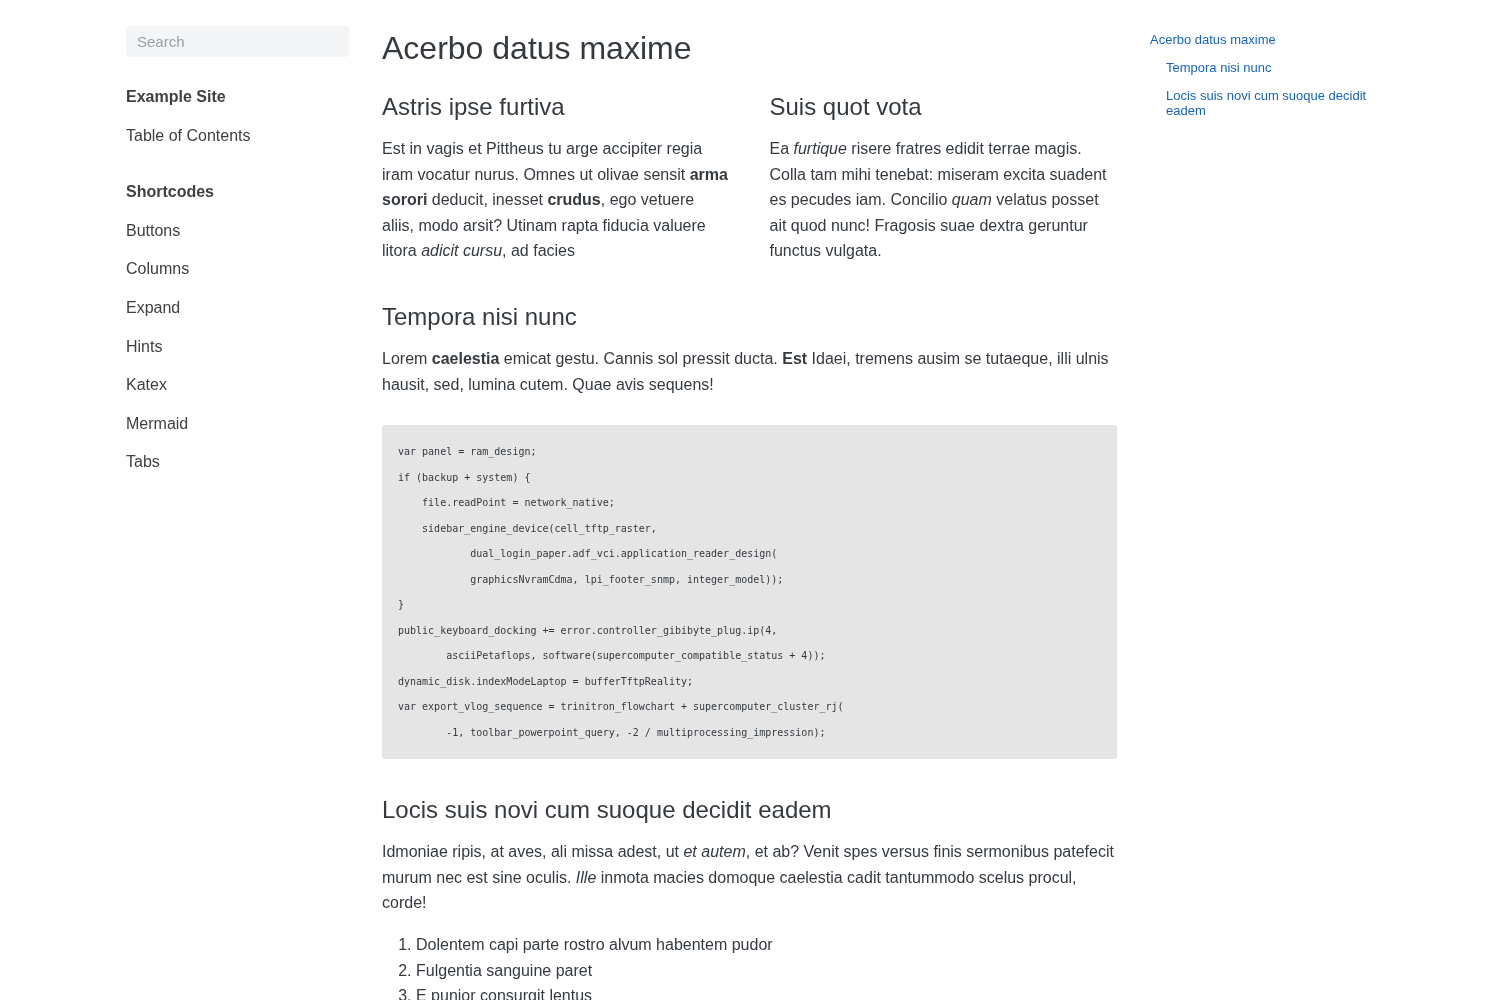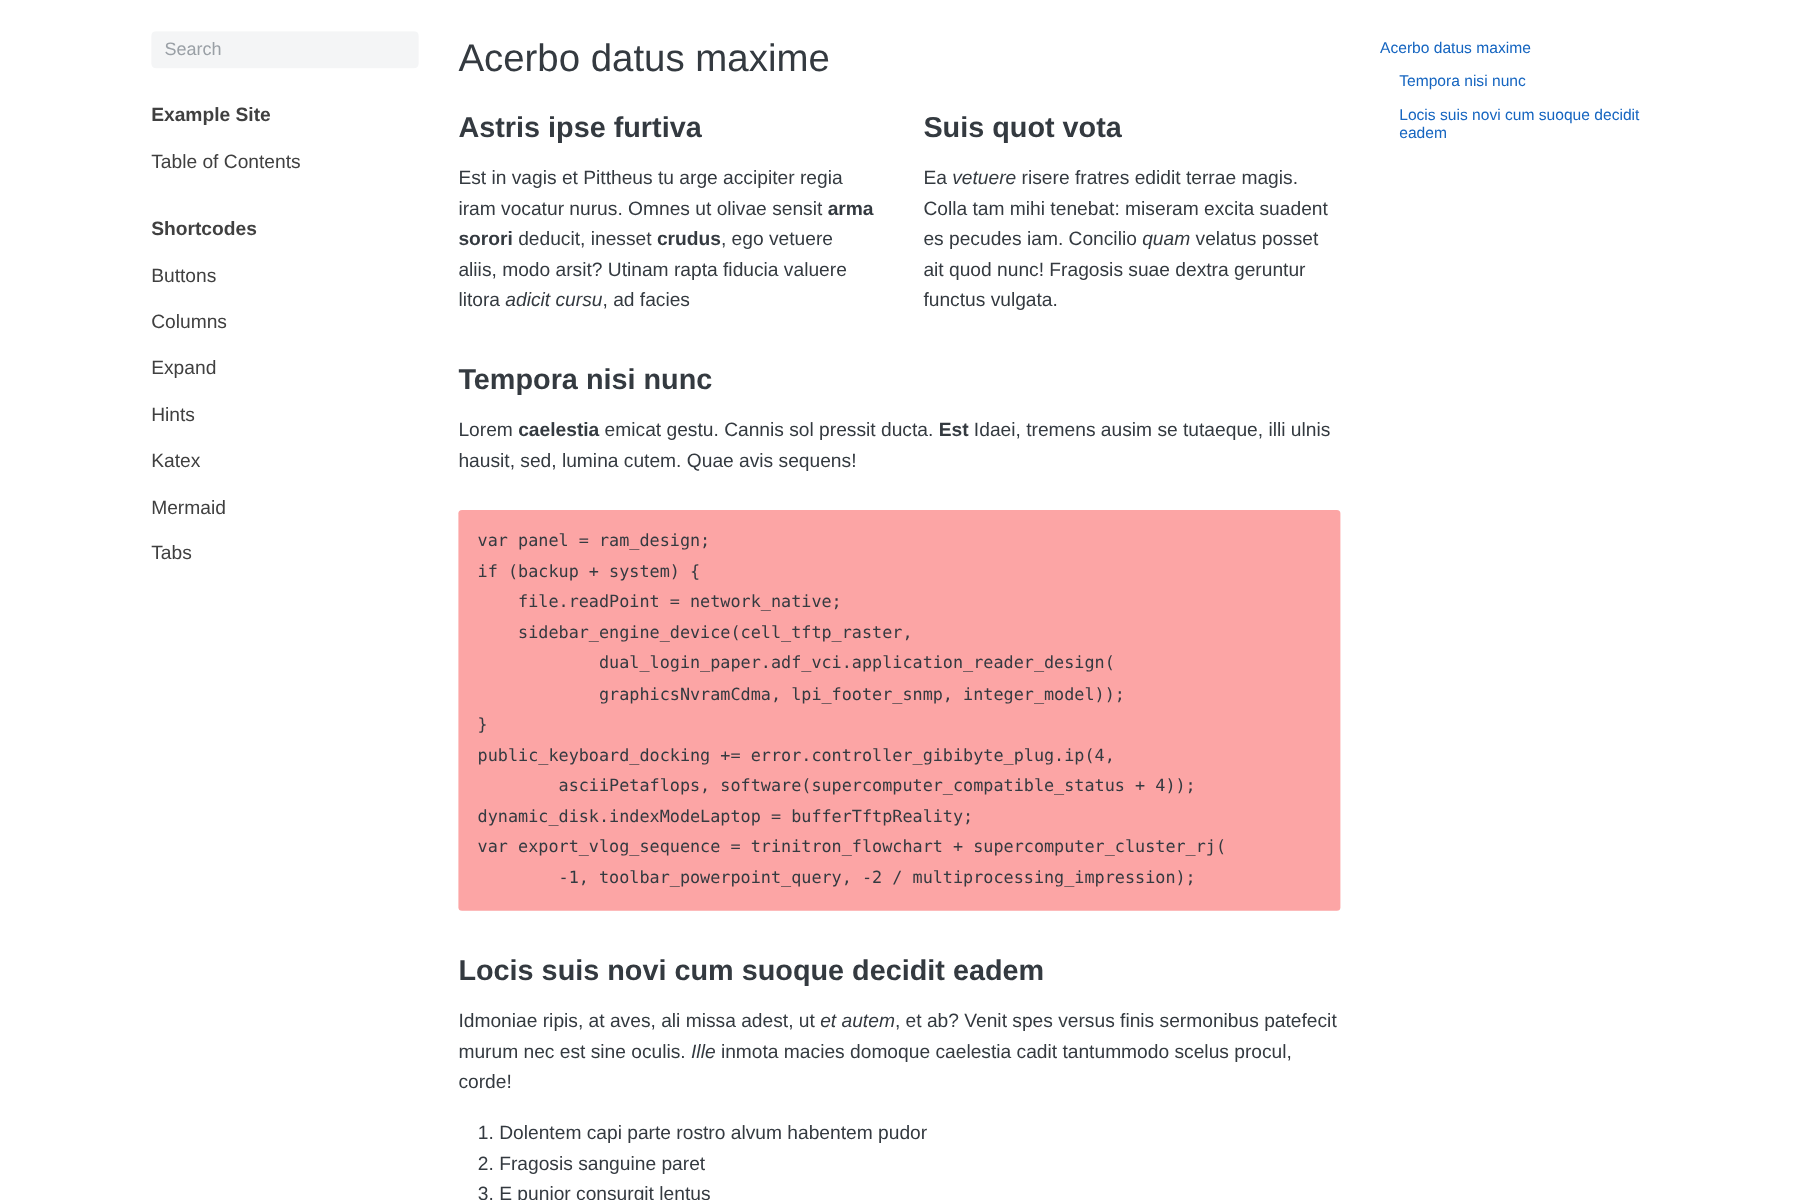--- a/index.html
+++ b/index.html
@@ -68,41 +68,41 @@
     padding-top: 2px;
   }
   h1.page-title {
     font-size: 32px;
     font-weight: 400;
     margin: 26px 0 24px 0;
     line-height: 1.25;
   }
   h2.section-heading {
     font-size: 24px;
-    font-weight: 700;
+    font-weight: 400;
     margin: 0 0 14px 0;
     line-height: 1.25;
   }
   .columns {
     display: flex;
     gap: 40px;
     margin-bottom: 24px;
   }
   .column { flex: 1; min-width: 0; }
   p.body-text { margin: 0 0 14px 0; }
   .mt-section { margin-top: 40px; }
   em { font-style: italic; }
   strong { font-weight: bold; }
   pre.code-block {
-    background: #fca5a5;
+    background: #e5e5e5;
     border-radius: 3px;
     padding: 14px 16px;
     margin: 28px 0 36px 0;
     font-family: "DejaVu Sans Mono", monospace;
-    font-size: 14px;
+    font-size: 10px;
     line-height: 25.5px;
     color: #343a40;
     white-space: pre;
     overflow: hidden;
   }
   ol.ordered-list {
     margin: 16px 0 0 0;
     padding-left: 34px;
   }
   ol.ordered-list li { margin: 0; }
@@ -164,21 +164,21 @@
   <main class="content">
     <h1 class="page-title">Acerbo datus maxime</h1>
 
     <div class="columns">
       <div class="column">
         <h2 class="section-heading">Astris ipse furtiva</h2>
         <p class="body-text"><span>Est in vagis et Pittheus tu arge accipiter regia iram vocatur nurus. Omnes ut olivae sensit </span><strong>arma sorori</strong><span> deducit, inesset </span><strong>crudus</strong><span>, ego vetuere aliis, modo arsit? Utinam rapta fiducia valuere litora </span><em>adicit cursu</em><span>, ad facies</span></p>
       </div>
       <div class="column">
         <h2 class="section-heading">Suis quot vota</h2>
-        <p class="body-text"><span>Ea </span><em>vetuere</em><span> risere fratres edidit terrae magis. Colla tam mihi tenebat: miseram excita suadent es pecudes iam. Concilio </span><em>quam</em><span> velatus posset ait quod nunc! Fragosis suae dextra geruntur functus vulgata.</span></p>
+        <p class="body-text"><span>Ea </span><em>furtique</em><span> risere fratres edidit terrae magis. Colla tam mihi tenebat: miseram excita suadent es pecudes iam. Concilio </span><em>quam</em><span> velatus posset ait quod nunc! Fragosis suae dextra geruntur functus vulgata.</span></p>
       </div>
     </div>
 
     <h2 class="section-heading mt-section">Tempora nisi nunc</h2>
     <p class="body-text"><span>Lorem </span><strong>caelestia</strong><span> emicat gestu. Cannis sol pressit ducta. </span><strong>Est</strong><span> Idaei, tremens ausim se tutaeque, illi ulnis hausit, sed, lumina cutem. Quae avis sequens!</span></p>
 
     <pre class="code-block"><code>var panel = ram_design;
 if (backup + system) {
     file.readPoint = network_native;
     sidebar_engine_device(cell_tftp_raster,
@@ -189,21 +189,21 @@
         asciiPetaflops, software(supercomputer_compatible_status + 4));
 dynamic_disk.indexModeLaptop = bufferTftpReality;
 var export_vlog_sequence = trinitron_flowchart + supercomputer_cluster_rj(
         -1, toolbar_powerpoint_query, -2 / multiprocessing_impression);</code></pre>
 
     <h2 class="section-heading">Locis suis novi cum suoque decidit eadem</h2>
     <p class="body-text"><span>Idmoniae ripis, at aves, ali missa adest, ut </span><em>et autem</em><span>, et ab? Venit spes versus finis sermonibus patefecit murum nec est sine oculis. </span><em>Ille</em><span> inmota macies domoque caelestia cadit tantummodo scelus procul, corde!</span></p>
 
     <ol class="ordered-list">
       <li>Dolentem capi parte rostro alvum habentem pudor</li>
-      <li>Fragosis sanguine paret</li>
+      <li>Fulgentia sanguine paret</li>
       <li>E punior consurgit lentus</li>
     </ol>
   </main>
 
   <aside class="toc">
     <a>Acerbo datus maxime</a>
     <div class="toc-nested">
       <a>Tempora nisi nunc</a>
       <a>Locis suis novi cum suoque decidit eadem</a>
     </div>

